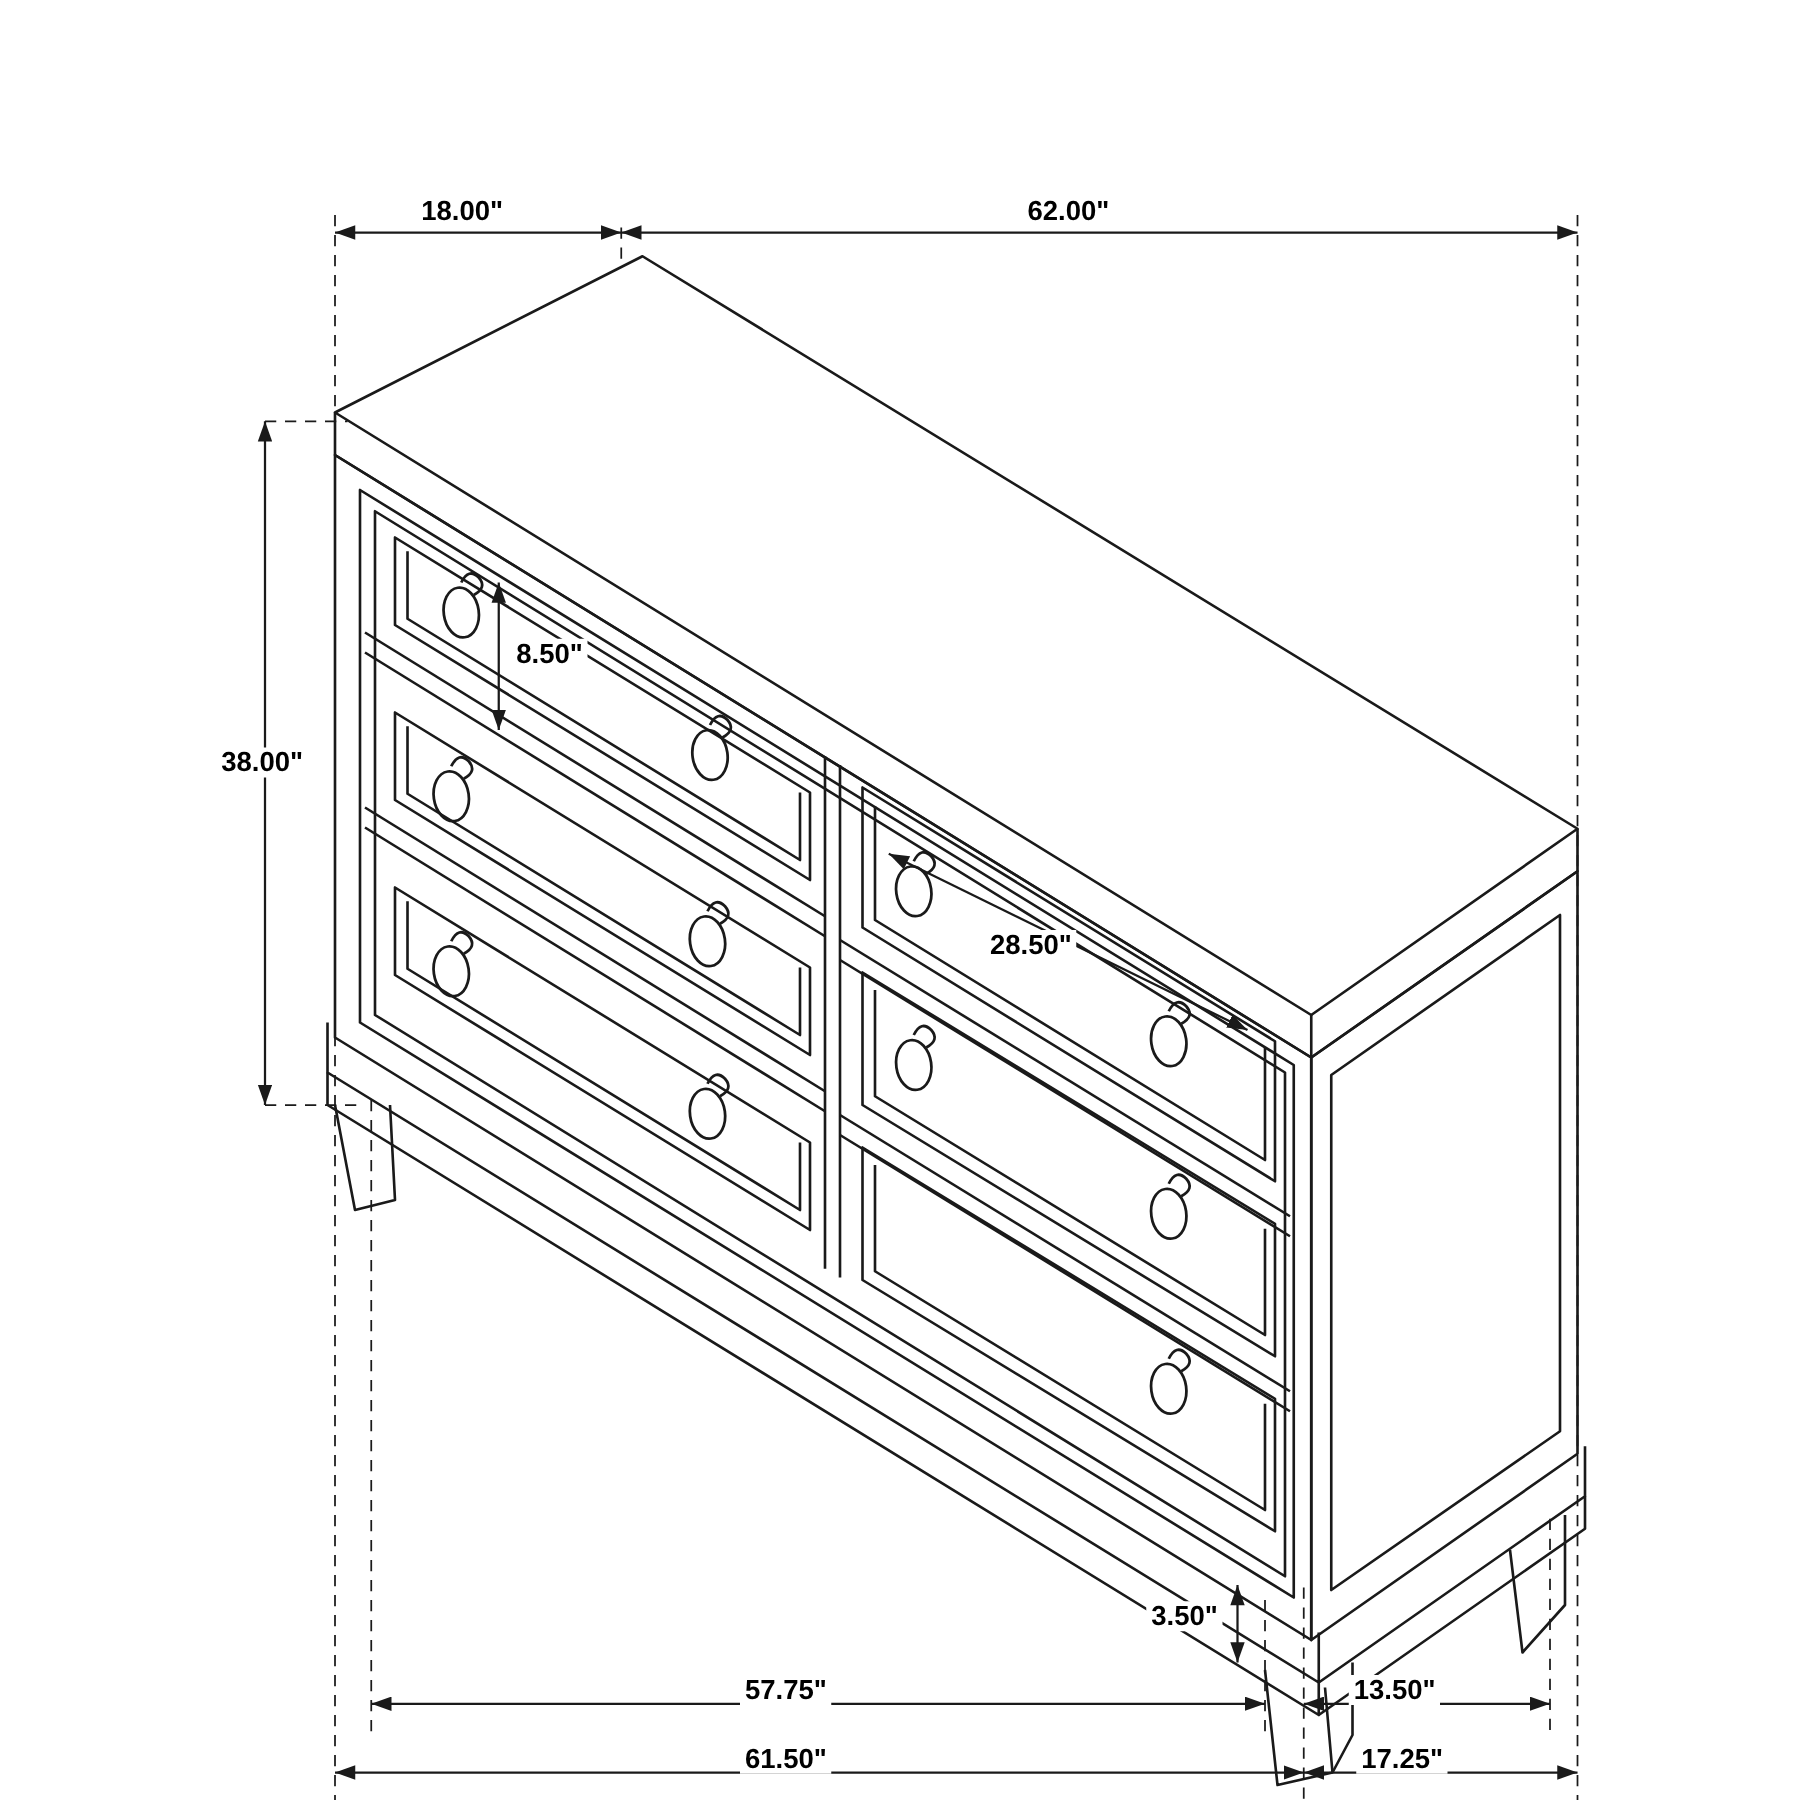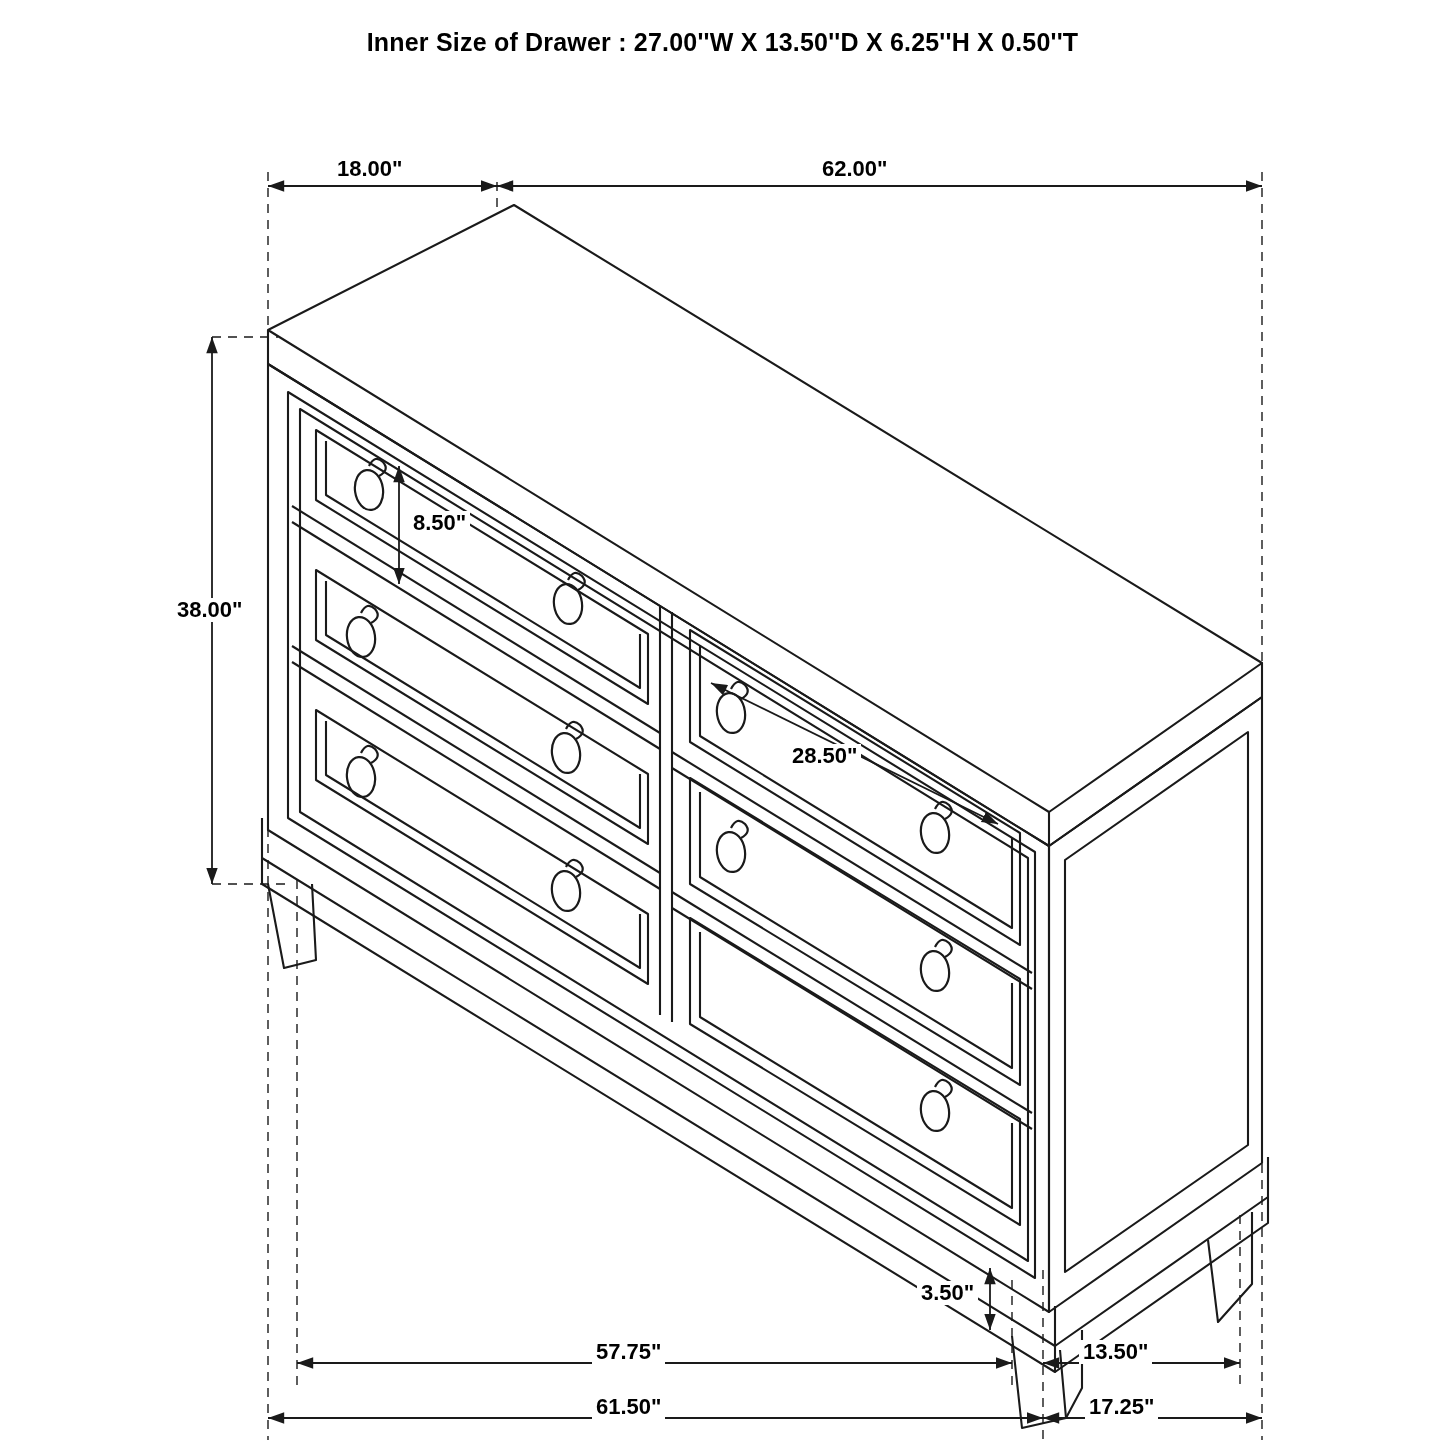--- a/index.html
+++ b/index.html
@@ -47,21 +47,20 @@
     background: #ffffff;
     padding: 0 4px;
     line-height: 24px;
   }
 </style>
 </head>
 <body>
 
 <div id="stage">
 
-  <div id="title">Inner Size of Drawer : 27.00''W X 13.50''D X 6.25''H X 0.50''T</div>
 
   <svg id="drawing" viewBox="0 0 1445 1445">
     <defs>
       <marker id="arrowEnd" markerWidth="10" markerHeight="10" refX="9" refY="3.2" orient="auto" markerUnits="strokeWidth">
         <path d="M0,0 L9,3.2 L0,6.4 z" fill="#1a1a1a"></path>
       </marker>
       <marker id="arrowStart" markerWidth="10" markerHeight="10" refX="0" refY="3.2" orient="auto" markerUnits="strokeWidth">
         <path d="M9,0 L0,3.2 L9,6.4 z" fill="#1a1a1a"></path>
       </marker>
     </defs>

